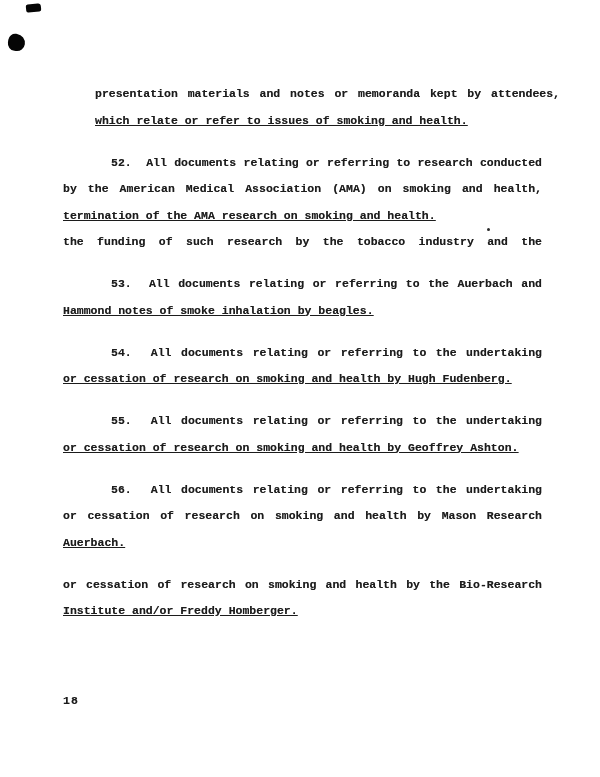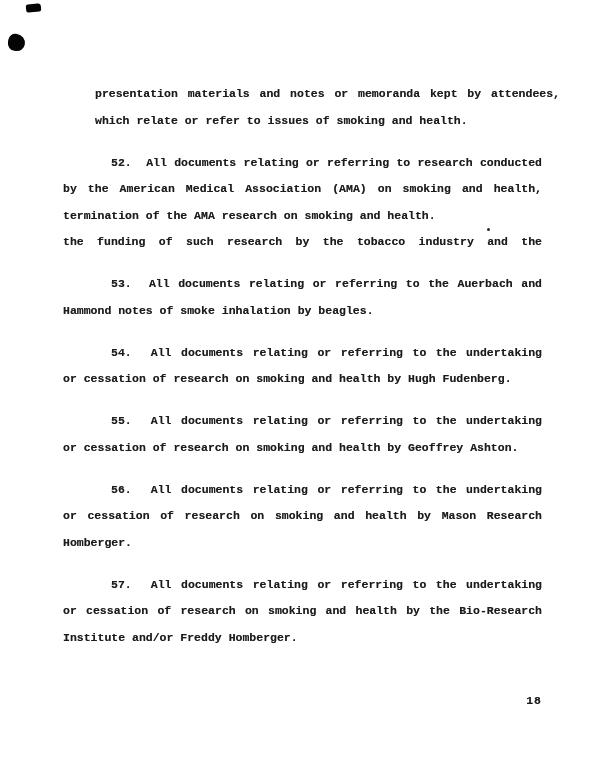--- a/index.html
+++ b/index.html
@@ -37,30 +37,31 @@
   }
   .line {
     line-height: 26.5px;
     text-align: justify;
     text-align-last: justify;
     white-space: normal;
   }
   .line.last {
     text-align: justify;
     text-align-last: left;
+    text-decoration: underline;
   }
   .line.first {
     text-indent: 48px;
   }
   .page-number {
     position: absolute;
     left: 63px;
     top: 694px;
     width: 479px;
-    text-align: right;
+    text-align: left;
     line-height: 14px;
     letter-spacing: 1px;
   }
   
   .ink-mark-top {
     position: absolute;
     left: 26px;
     top: 4px;
     width: 15px;
     height: 8px;
@@ -116,24 +117,23 @@
         <div class="line first">54.&nbsp; All documents relating or referring to the undertaking</div>
         <div class="line last">or cessation of research on smoking and health by Hugh Fudenberg.</div>
       </div>
       <div class="para numbered">
         <div class="line first">55.&nbsp; All documents relating or referring to the undertaking</div>
         <div class="line last">or cessation of research on smoking and health by Geoffrey Ashton.</div>
       </div>
       <div class="para numbered">
         <div class="line first">56.&nbsp; All documents relating or referring to the undertaking</div>
         <div class="line">or cessation of research on smoking and health by Mason Research</div>
-        <div class="line last">Homberger.</div>
+        <div class="line last">Auerbach.</div>
       </div>
       <div class="para numbered">
-        <div class="line first">57.&nbsp; All documents relating or referring to the undertaking</div>
         <div class="line">or cessation of research on smoking and health by the Bio-Research</div>
         <div class="line last">Institute and/or Freddy Homberger.</div>
       </div>
     </div>
 
   <div class="page-number">18</div>
 
 </div>
 
 </body></html>

